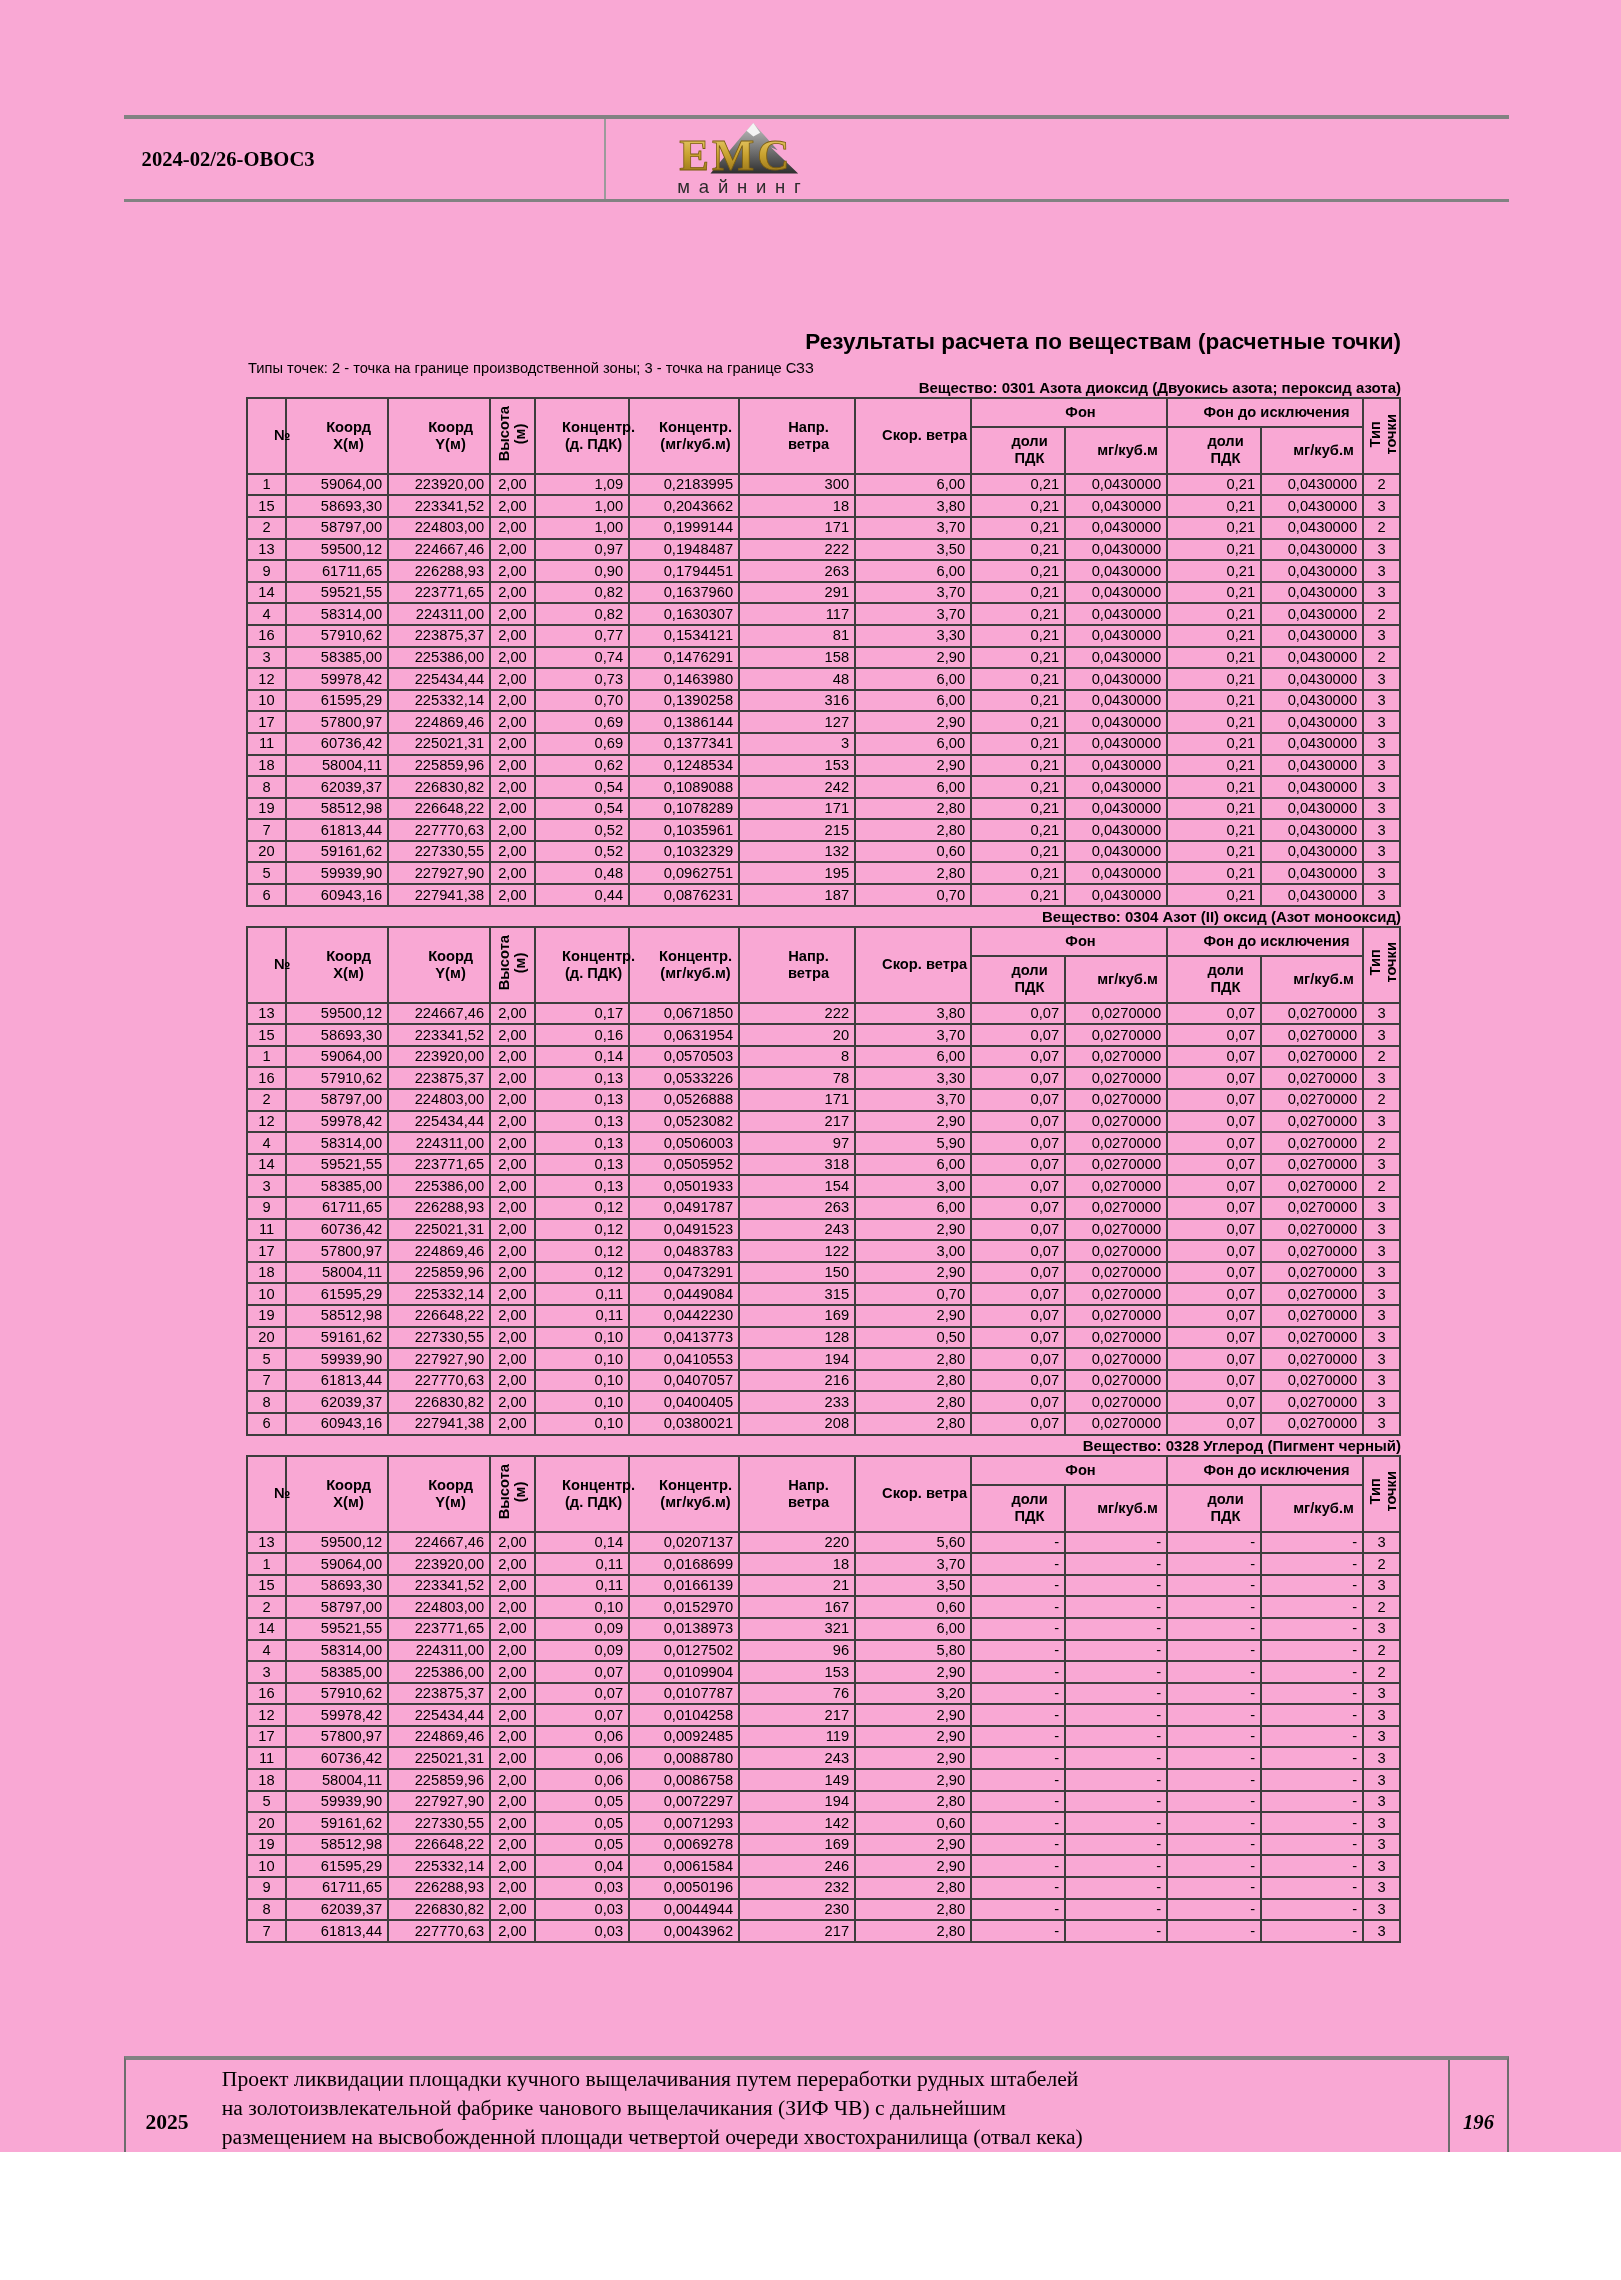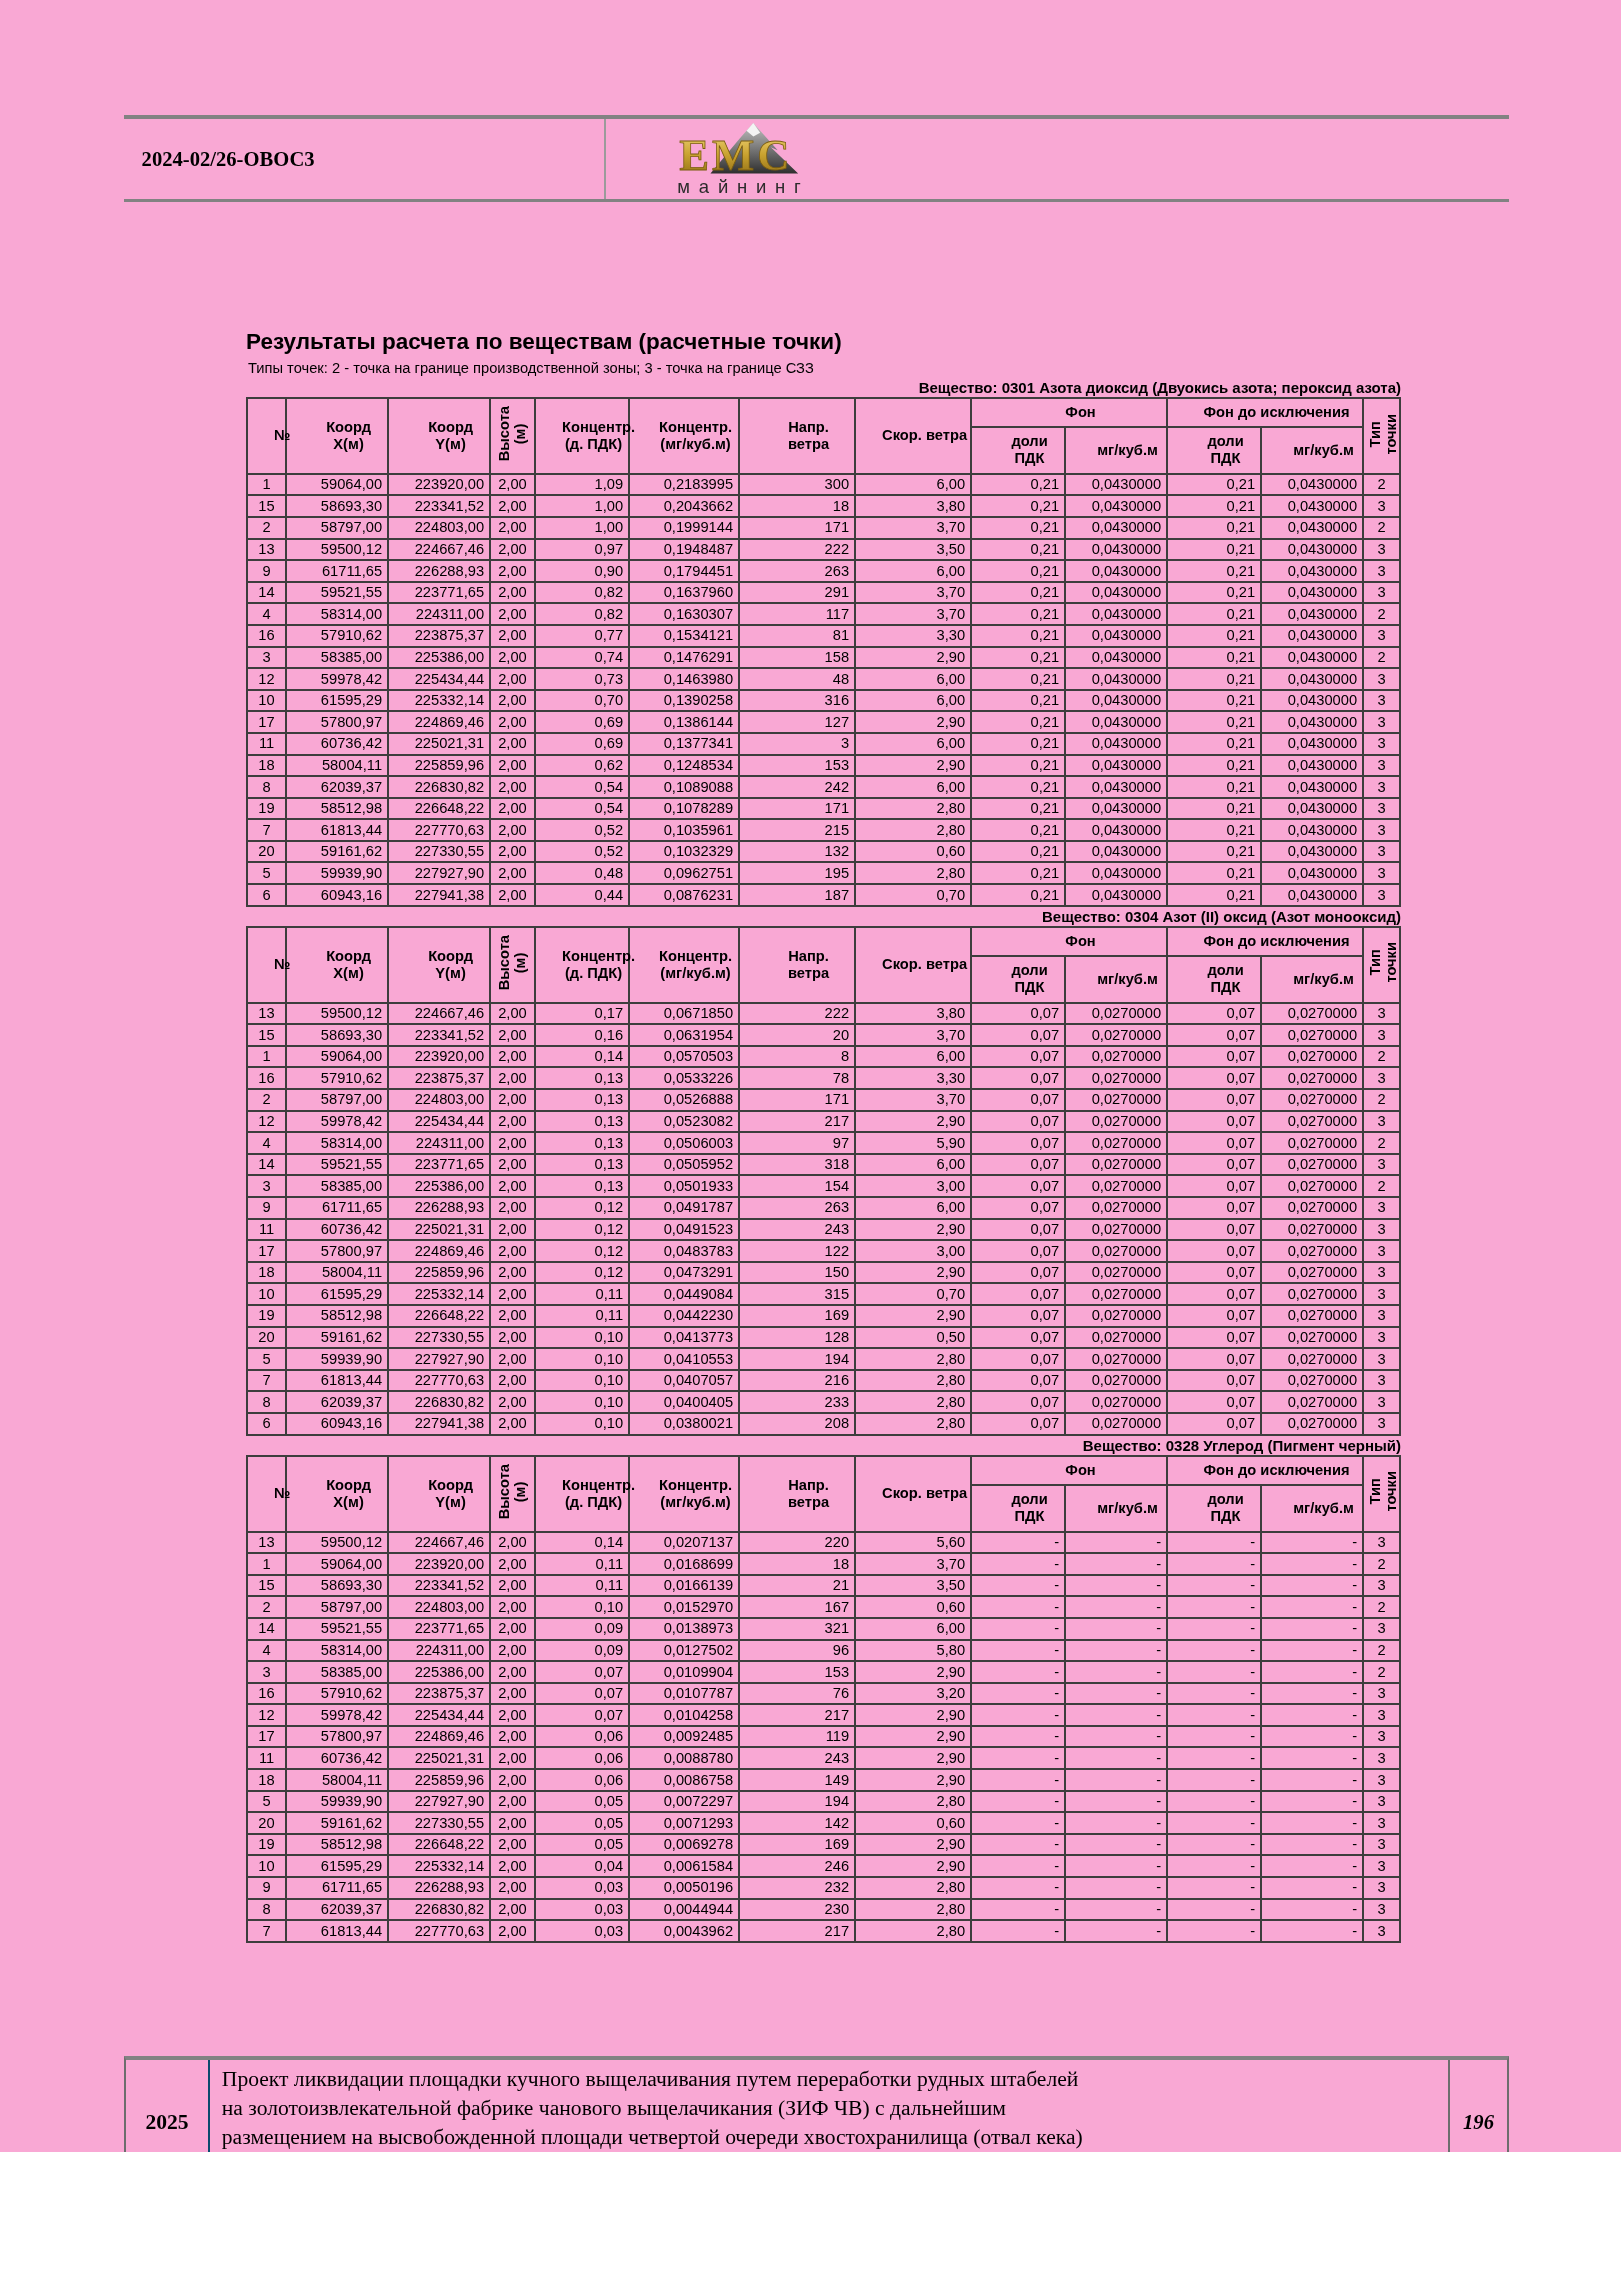--- a/index.html
+++ b/index.html
@@ -10,21 +10,21 @@
     border-top:4.9px solid #828282;border-bottom:3.9px solid #828282;
     display:flex;align-items:stretch;font-family:"Liberation Serif",serif;box-sizing:content-box;}
   .dh-left{width:482px;display:flex;align-items:center;padding-left:17.6px;box-sizing:border-box;
     border-right:2.9px solid #9b9b9b;font-size:20.6px;font-weight:bold;}
   .dh-logo{width:263px;display:flex;align-items:center;justify-content:flex-end;}
   .dh-right{flex:1;display:flex;align-items:center;justify-content:center;
     font-size:19.6px;font-weight:bold;text-align:center;line-height:1.4;white-space:pre-line;}
 
   
   .content{position:absolute;left:246px;top:329px;width:1155px;font-family:"Liberation Sans",sans-serif;}
-  .rpt-title{font-size:22.5px;font-weight:bold;text-align:left;margin:0 0 4.9px 0;}
+  .rpt-title{font-size:22.5px;font-weight:bold;text-align:right;margin:0 0 4.9px 0;}
   .rpt-subtitle{font-size:14.7px;margin:0 0 2.9px 2px;}
   .caption{font-size:15px;font-weight:bold;text-align:right;margin:1px 0 1px 0;}
 
   table.data-table{border-collapse:separate;border-spacing:0;table-layout:fixed;width:100%;
     border:1px solid #3d3d3d;font-family:"Liberation Sans",sans-serif;}
   .data-table th,.data-table td{border:1px solid #3d3d3d;box-sizing:border-box;}
   .data-table th{font-size:14.7px;font-weight:bold;text-align:center;vertical-align:middle;
     padding:1px 2.9px;line-height:1.15;}
   .data-table th.pre{white-space:pre-line;padding-left:26px;}
   .data-table th.grp{height:29px;}
@@ -32,21 +32,21 @@
   .vtext{display:inline-block;writing-mode:vertical-rl;transform:rotate(180deg);
     white-space:pre-line;line-height:1.1;font-weight:bold;}
   .data-table td{font-size:14.7px;height:21.6px;line-height:1;vertical-align:middle;padding:0 4.9px;}
   td.r{text-align:right;} td.c{text-align:center;}
 
   
   .doc-footer{position:absolute;left:124px;top:2056px;width:1385px;height:133px;box-sizing:border-box;
     border-top:4.9px solid #828282;border-bottom:4.9px solid #828282;
     border-left:2px solid #6d6d6d;border-right:2px solid #6d6d6d;
     display:flex;align-items:stretch;font-family:"Liberation Serif",serif;}
-  .ft-year{width:82px;border-right:2px solid #0c4a6e;display:flex;align-items:center;
+  .ft-year{width:82px;border-right:2px solid #f9a8d4;display:flex;align-items:center;
     justify-content:center;font-size:21.6px;font-weight:bold;}
   .ft-text{flex:1;display:flex;align-items:center;padding:3.9px 11.8px;box-sizing:border-box;}
   .ft-text>div{font-size:21.6px;line-height:1.33;white-space:pre-line;text-align:justify;}
   .ft-page{width:57px;border-left:2px solid #6d6d6d;display:flex;align-items:center;
     justify-content:center;font-size:20.6px;font-weight:bold;font-style:italic;}
   .stray{position:absolute;left:128px;top:2219px;width:3.9px;height:3.9px;background:#8a8a8a;border-radius:50%;}
 </style>
 </head>
 <body>
 

